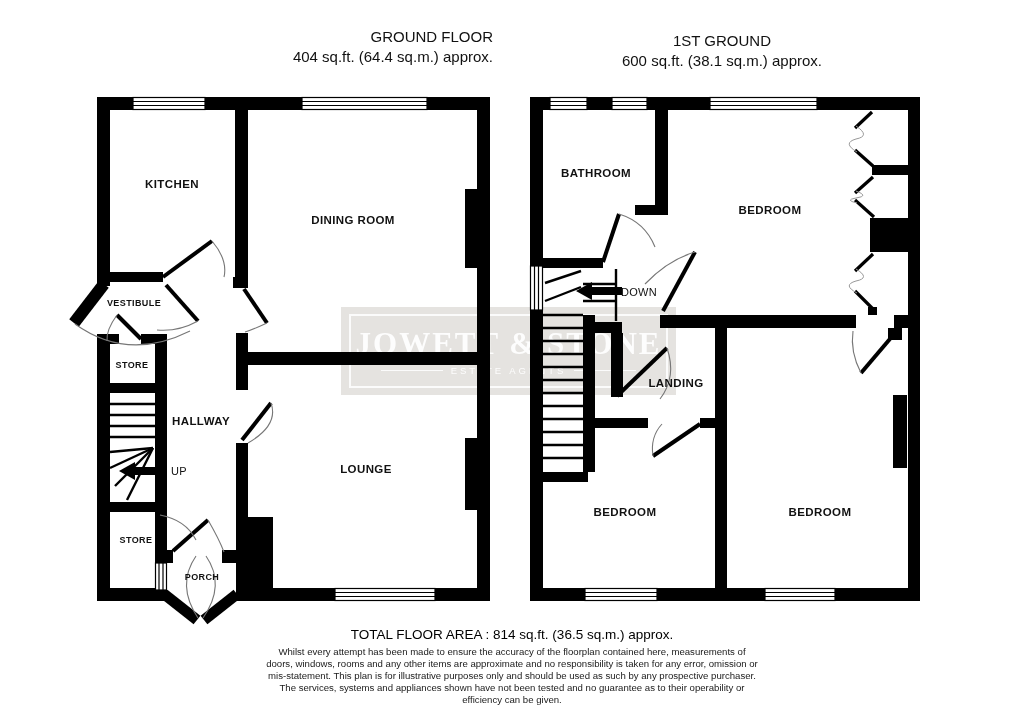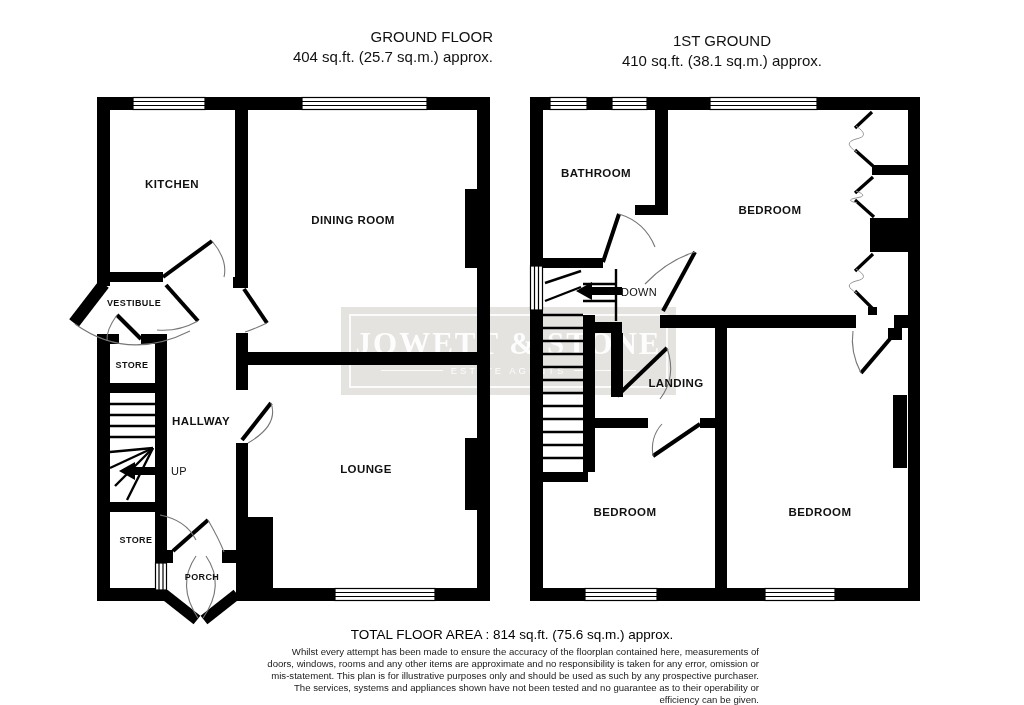--- a/index.html
+++ b/index.html
@@ -14,35 +14,35 @@
             border:2px solid rgba(255,255,255,0.85);
             display:flex;flex-direction:column;align-items:center;justify-content:center;}
   .wm-name{font-family:"Liberation Serif", serif;font-weight:bold;font-size:31px;
            letter-spacing:2px;color:rgba(255,255,255,0.92);white-space:nowrap;}
   .wm-tag{display:flex;align-items:center;gap:8px;margin-top:3px;}
   .wm-line{display:inline-block;width:62px;height:0;border-top:1.5px solid rgba(255,255,255,0.85);}
   .wm-tagline{font-size:9.5px;letter-spacing:3px;color:rgba(255,255,255,0.92);white-space:nowrap;}
   #plan-svg{position:absolute;left:0;top:0;z-index:2;}
   .footer{position:absolute;left:0;top:627px;width:100%;text-align:center;z-index:3;}
   .footer-total{font-size:13.5px;color:#000;}
-  .footer-disclaimer{width:494px;margin:4px auto 16px;font-size:9.6px;line-height:1.26;color:#1a1a1a;text-align:right;}
+  .footer-disclaimer{width:494px;margin:4px auto 16px;font-size:9.6px;line-height:1.26;color:#1a1a1a;}
   .lbl{font-family:"Liberation Sans",sans-serif;font-weight:bold;font-size:11.5px;letter-spacing:.4px;fill:#111;}
   .lbl-sm{font-family:"Liberation Sans",sans-serif;font-weight:bold;font-size:9px;letter-spacing:.4px;fill:#111;}
   .dir{font-family:"Liberation Sans",sans-serif;font-weight:normal;font-size:11px;letter-spacing:.3px;fill:#111;}
 </style>
 </head>
 <body>
 
 <div class="floor-title" id="ground-title">
   <div>GROUND FLOOR</div>
-  <div>404 sq.ft. (25.7 sq.m.) approx.</div>
+  <div>404 sq.ft. (64.4 sq.m.) approx.</div>
 </div>
 <div class="floor-title" id="first-title">
   <div>1ST GROUND</div>
-  <div>410 sq.ft. (38.1 sq.m.) approx.</div>
+  <div>600 sq.ft. (38.1 sq.m.) approx.</div>
 </div>
 
 <div class="watermark">
   <div class="wm-inner">
     <div class="wm-name">JOWETT &amp; STONE</div>
     <div class="wm-tag">
       <span class="wm-line"></span>
       <span class="wm-tagline">ESTATE AGENTS</span>
       <span class="wm-line"></span>
     </div>
@@ -273,16 +273,16 @@
 
     <text class="lbl" x="596" y="177" text-anchor="middle">BATHROOM</text>
     <text class="lbl" x="770" y="214" text-anchor="middle">BEDROOM</text>
     <text class="lbl" x="676" y="387" text-anchor="middle">LANDING</text>
     <text class="lbl" x="625" y="516" text-anchor="middle">BEDROOM</text>
     <text class="lbl" x="820" y="516" text-anchor="middle">BEDROOM</text>
   </g>
 </svg>
 
 <div class="footer">
-  <div class="footer-total">TOTAL FLOOR AREA : 814 sq.ft. (75.6 sq.m.) approx.</div>
+  <div class="footer-total">TOTAL FLOOR AREA : 814 sq.ft. (36.5 sq.m.) approx.</div>
   <div class="footer-disclaimer">Whilst every attempt has been made to ensure the accuracy of the floorplan contained here, measurements of doors, windows, rooms and any other items are approximate and no responsibility is taken for any error, omission or mis-statement. This plan is for illustrative purposes only and should be used as such by any prospective purchaser. The services, systems and appliances shown have not been tested and no guarantee as to their operability or efficiency can be given.</div>
 
 </div>
 
 </body></html>

